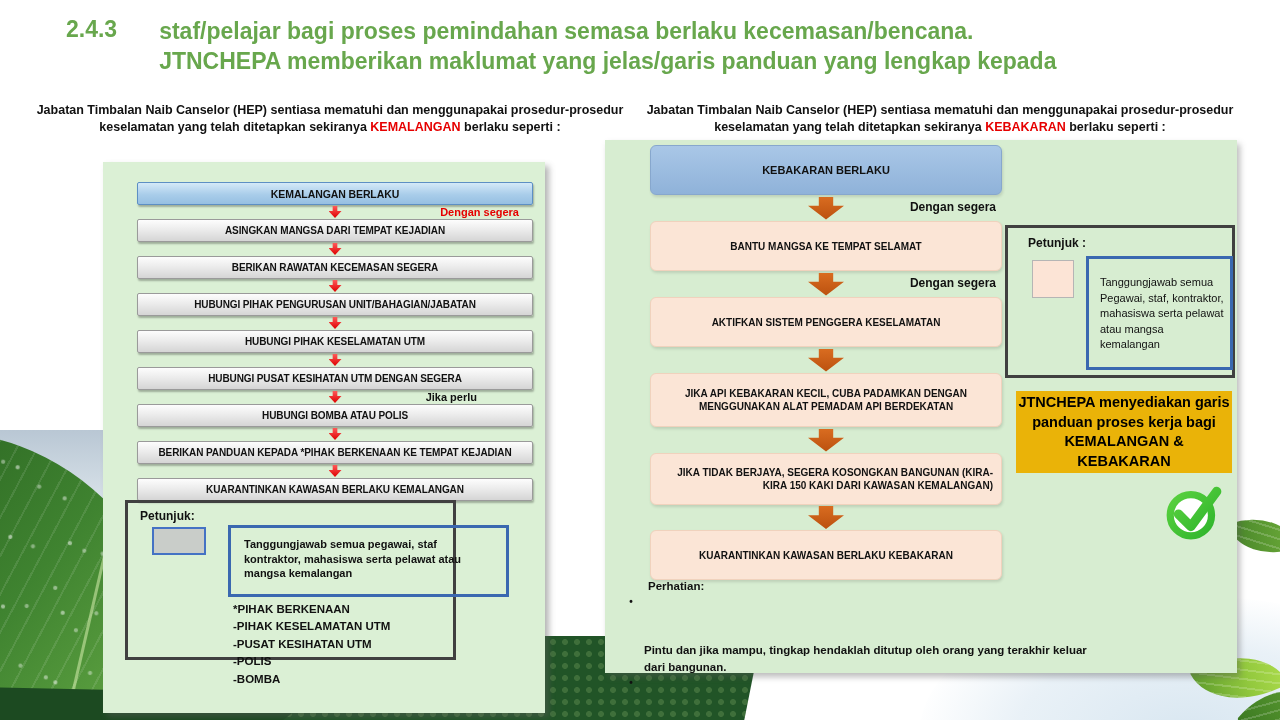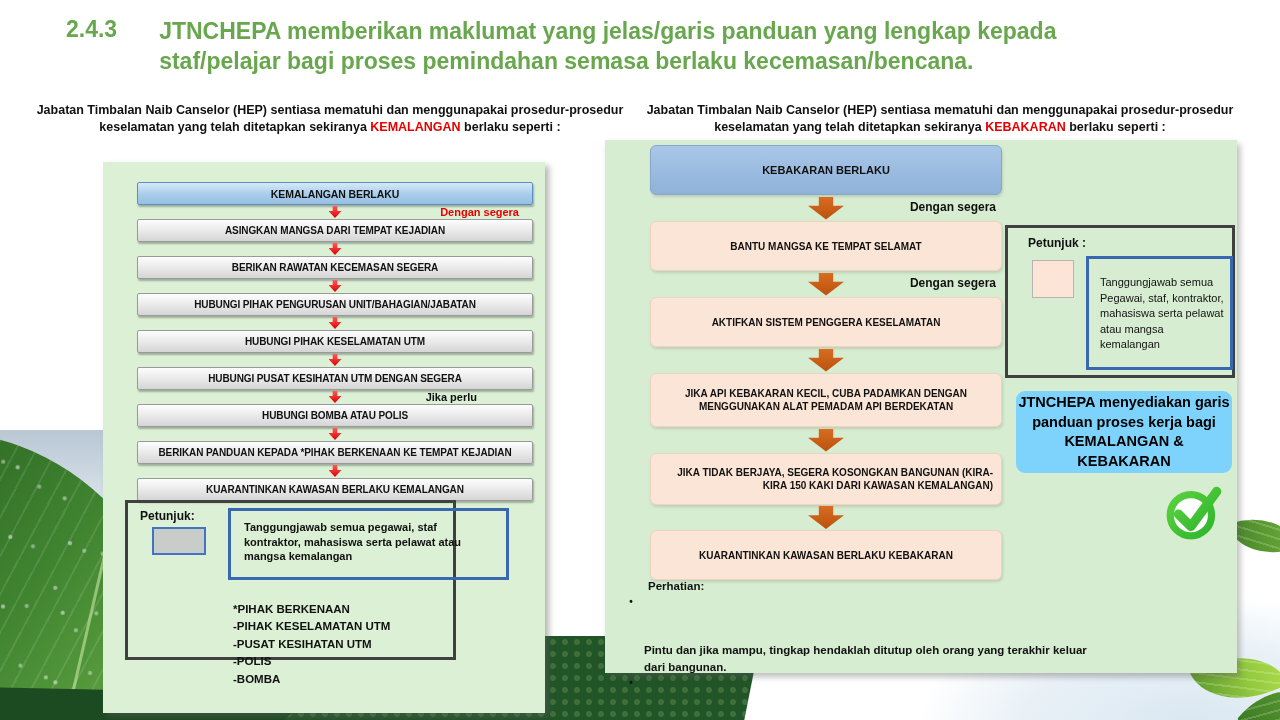--- a/index.html
+++ b/index.html
@@ -76,21 +76,21 @@
   .black-lab { right:56px; color:#111; }
 
   
   .legend { position:absolute; border:3px solid #404040; }
   .lleg { left:22px; top:338px; width:331px; height:160px; }
   .leg-title { position:absolute; font-size:12px; font-weight:bold; color:#111; }
   .lleg .leg-title { left:12px; top:6px; }
   .swatch { position:absolute; }
   .swatch.gray { left:24px; top:24px; width:54px; height:28px; background:#c9cdc9; border:2px solid #4472c4; }
   .leg-note { position:absolute; border:3px solid #3a68b0; color:#111; }
-  .lnote { left:100px; top:5px; width:281px; height:72px; padding:9px 10px 0 13px;
+  .lnote { left:100px; top:22px; width:281px; height:72px; padding:9px 10px 0 13px;
     font-size:11px; font-weight:bold; line-height:14.5px; }
   .leg-list { position:absolute; left:105px; top:98px; font-size:11.5px; font-weight:bold;
     line-height:17.4px; color:#111; }
 
   
   .rflow { position:absolute; left:45px; top:5px; width:352px; }
   .rbox { height:50px; display:flex; align-items:center; justify-content:center; text-align:center;
     font-weight:bold; font-size:10px; line-height:13px; color:#111; padding:0 8px;
     background:#fbe5d6; border:1px solid #f0d2bd; border-radius:6px; box-shadow:1px 2px 3px rgba(0,0,0,0.12); }
   .rbox.tall { height:54px; }
@@ -107,22 +107,22 @@
   .attention { position:absolute; left:13px; top:440px; width:505px; color:#111; }
   .att-title { font-size:11.5px; font-weight:bold; margin-bottom:2px;margin-left:30px; }
   .att-li { display:flex; font-size:11.5px; font-weight:bold; line-height:16.5px; }
   .bullet { width:26px; text-align:center; flex:none; font-size:10px; }
   .att-text { width:462px;margin-top:48px; }
   .rleg { left:400px; top:85px; width:230px; height:153px; }
   .rleg .leg-title { left:20px; top:8px; }
   .swatch.peach { left:24px; top:32px; width:42px; height:38px; background:#fce4d6; border:1px solid #b5b5b5; }
   .rnote { left:78px; top:28px; width:147px; height:114px; padding:16px 6px 0 11px;
     font-size:11px; font-weight:normal; line-height:15.5px; }
-  .callout { position:absolute; left:411px; top:251px; width:216px; min-height:80px; background:#7dd3fc;
-    color:#000; font-size:14.5px; font-weight:bold; line-height:19.5px; text-align:center; padding:2px 2px;border-radius:9px; }
+  .callout { position:absolute; left:411px; top:251px; width:216px; min-height:80px; background:#eab308;
+    color:#000; font-size:14.5px; font-weight:bold; line-height:19.5px; text-align:center; padding:2px 2px; }
   .check { position:absolute; left:558px; top:338px; width:64px; height:64px; }
 </style>
 </head>
 <body>
 
 <div class="slide">
 
   <div class="bg-ellipse"></div>
   <div class="photo">
     <div class="photo-sky"></div>
@@ -132,22 +132,22 @@
   </div>
   <div class="wedge-a"></div>
   <div class="wedge-b"></div>
   <div class="leaf-sm leaf-sm1"></div>
   <div class="leaf-sm leaf-sm2"></div>
   <div class="leaf-sm leaf-sm3"></div>
 
   <div class="title-row">
     <span class="sec-num">2.4.3</span>
     <div class="title-text">
+      <span class="tline">staf/pelajar bagi proses pemindahan semasa berlaku kecemasan/bencana.</span>
       <span class="tline">JTNCHEPA memberikan maklumat yang jelas/garis panduan yang lengkap kepada</span>
-      <span class="tline">staf/pelajar bagi proses pemindahan semasa berlaku kecemasan/bencana.</span>
     </div>
   </div>
 
   <div class="col-header left-h"><span>Jabatan Timbalan Naib Canselor (HEP) sentiasa mematuhi dan menggunapakai prosedur-prosedur keselamatan yang telah ditetapkan sekiranya </span><span class="red">KEMALANGAN</span><span> berlaku seperti :</span></div>
   <div class="col-header right-h"><span>Jabatan Timbalan Naib Canselor (HEP) sentiasa mematuhi dan menggunapakai prosedur-prosedur keselamatan yang telah ditetapkan sekiranya </span><span class="red">KEBAKARAN</span><span> berlaku seperti :</span></div>
 
   <div class="panel left-panel">
     <div class="lflow">
       <div class="lbox start">KEMALANGAN BERLAKU</div>
       <div class="lrow">

